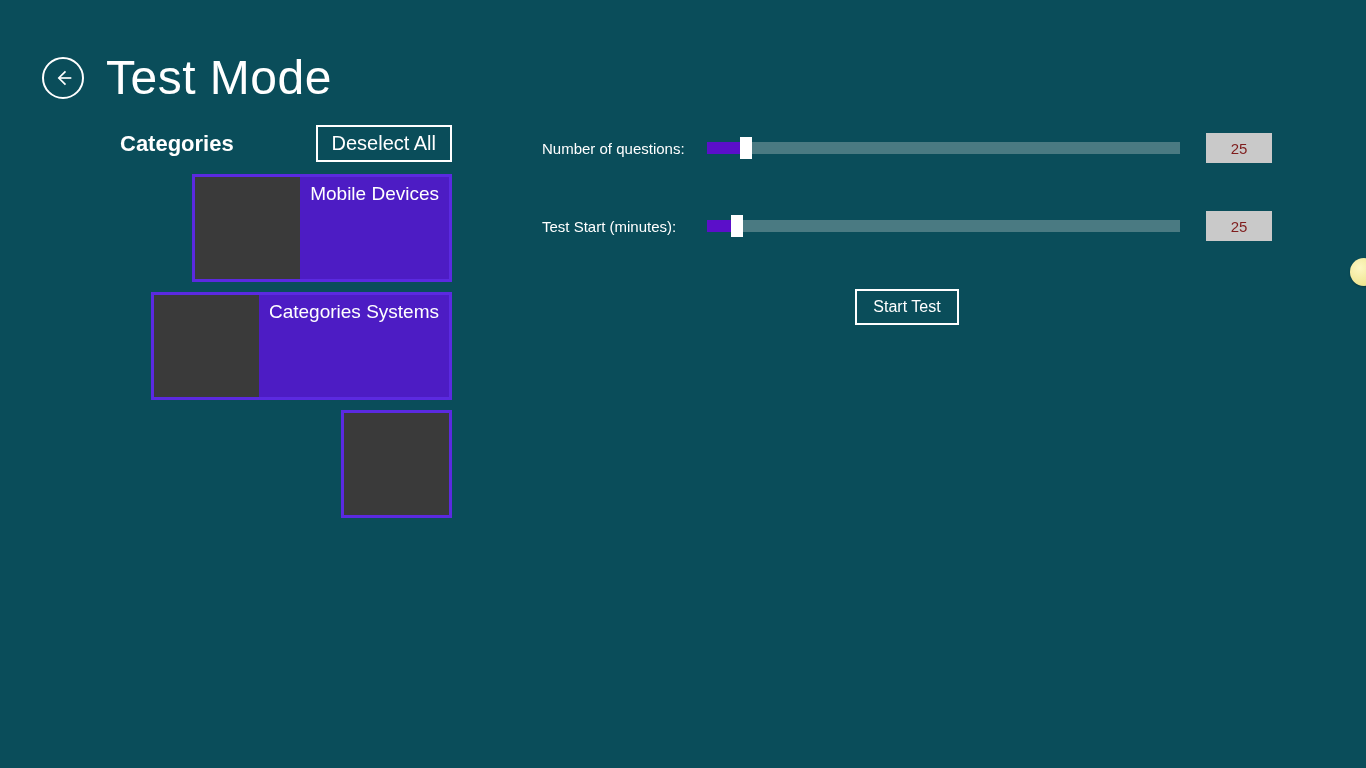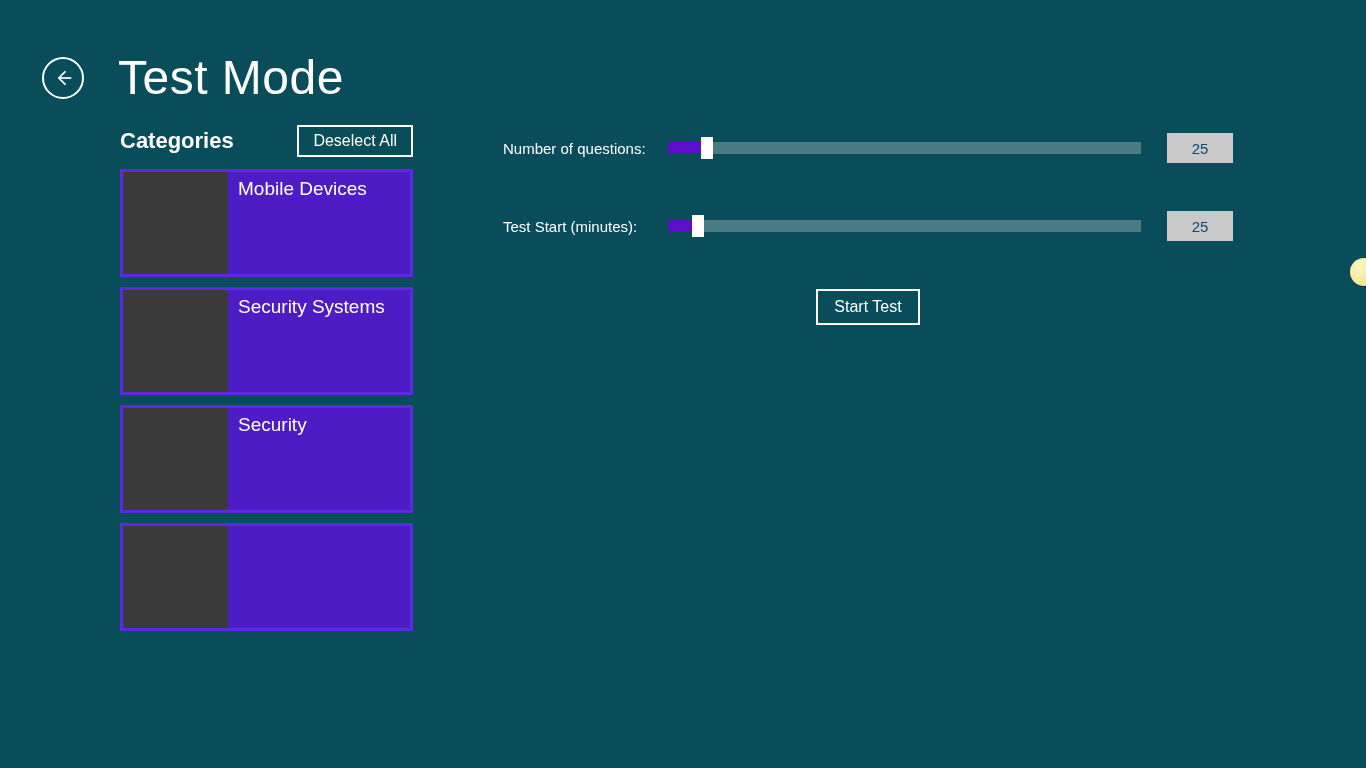--- a/index.html
+++ b/index.html
@@ -9,21 +9,21 @@
       background-color: #0a4d5a;
       font-family: 'Segoe UI', 'Segoe UI Light', Arial, sans-serif;
       color: #ffffff;
       overflow: hidden;
       position: relative;
     }
     .header {
       display: flex;
       align-items: center;
       padding: 50px 0 0 42px;
-      gap: 34px;
+      gap: 22px;
     }
     .back-button {
       width: 42px;
       height: 42px;
       border: 2px solid #ffffff;
       border-radius: 50%;
       display: flex;
       align-items: center;
       justify-content: center;
       cursor: pointer;
@@ -33,41 +33,41 @@
     .page-title {
       font-size: 48px;
       font-weight: 200;
       letter-spacing: 0.5px;
     }
     .content {
       display: flex;
       padding: 20px 0 0 120px;
       gap: 90px;
     }
-    .left-panel { width: 293px; }
+    .left-panel { width: 332px; }
     .categories-header {
       display: flex;
       align-items: center;
       justify-content: space-between;
       margin-bottom: 12px;
     }
     .categories-title {
       font-size: 22px;
       font-weight: 600;
     }
     .deselect-button {
       border: 2px solid #ffffff;
       background: transparent;
       color: #ffffff;
-      font-size: 16px;
+      font-size: 20px;
       padding: 5px 14px;
       cursor: pointer;
       font-family: inherit;
     }
-    .category-list { display: flex; flex-direction: column; gap: 10px; }
+    .category-list { display: flex; flex-direction: column; gap: 10px; align-items: flex-end; }
     .category-tile {
       display: flex;
       height: 108px;
       background-color: #4d1cc4;
       border: 3px solid #5b2ae0;
       cursor: pointer;
     }
     .category-thumb {
       width: 105px;
       height: 100%;
@@ -115,21 +115,21 @@
       top: -5px;
       width: 12px;
       height: 22px;
       background-color: #ffffff;
       cursor: pointer;
     }
     .slider-value {
       width: 66px;
       height: 30px;
       background-color: #c9c9c9;
-      color: #0c4a6e;
+      color: #7f1d1d;
       font-size: 15px;
       display: flex;
       align-items: center;
       justify-content: center;
       margin-left: 6px;
     }
     .start-row {
       display: flex;
       justify-content: center;
       margin-top: 6px;
@@ -173,25 +173,21 @@
       <div class="categories-title">Categories</div>
       <button class="deselect-button">Deselect All</button>
     </div>
     <div class="category-list">
       <div class="category-tile">
         <div class="category-thumb"></div>
         <div class="category-label">Mobile Devices</div>
       </div>
       <div class="category-tile">
         <div class="category-thumb"></div>
-        <div class="category-label">Security Systems</div>
-      </div>
-      <div class="category-tile">
-        <div class="category-thumb"></div>
-        <div class="category-label">Security</div>
+        <div class="category-label">Categories Systems</div>
       </div>
       <div class="category-tile">
         <div class="category-thumb"></div>
       </div>
     </div>
   </div>
 
   <div class="right-panel">
     <div class="slider-row">
       <div class="slider-label">Number of questions:</div>

